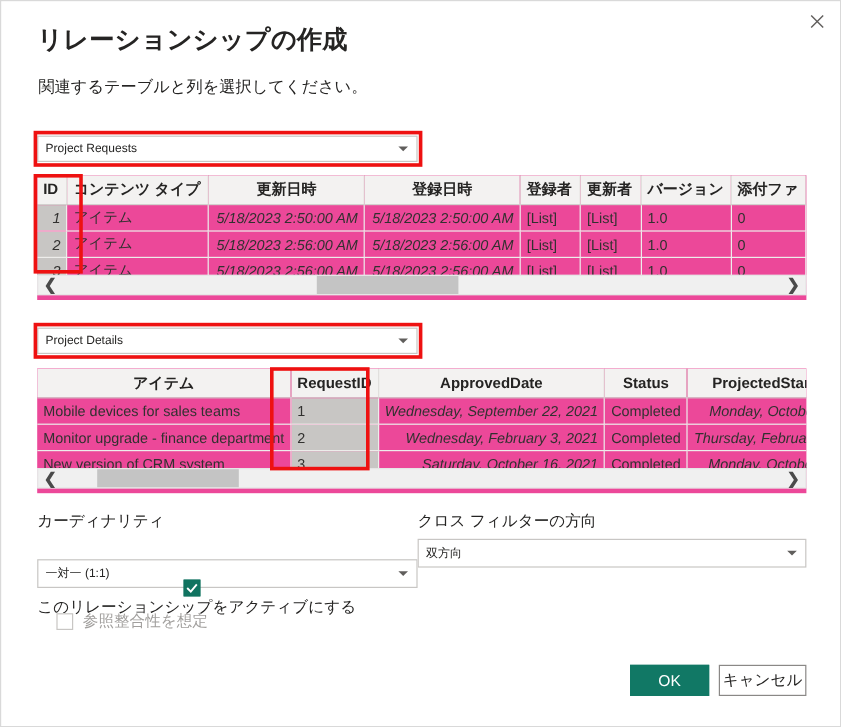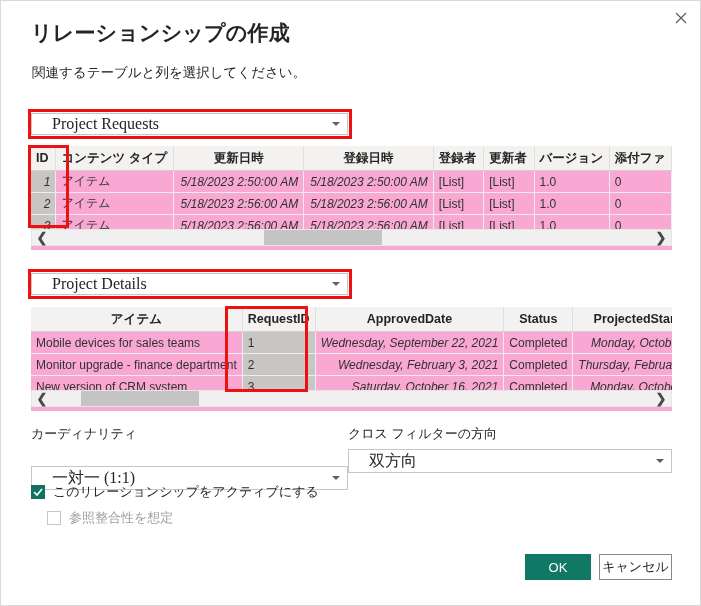--- a/index.html
+++ b/index.html
@@ -68,26 +68,25 @@
     position: absolute;
     box-sizing: border-box;
     background: #ffffff;
     border: 1px solid #c8c6c4;
     display: flex;
     align-items: center;
     cursor: pointer;
   }
   .combo .combo-text {
     flex: 1 1 auto;
-    padding-left: 20px;
-    font-size: 16px;
-    color: #252423;
-    white-space: nowrap;
-    overflow: hidden;
-    font-family: Liberation Serif, serif;
+    padding-left: 6px;
+    font-size: 10px;
+    color: #252423;
+    white-space: nowrap;
+    overflow: hidden;
   }
   .combo .caret {
     width: 22px;
     flex: 0 0 22px;
     display: flex;
     align-items: center;
     justify-content: center;
   }
   .caret-glyph {
     width: 0; height: 0;
@@ -109,21 +108,21 @@
   }
   #annot-combo1 { left: 27px; top: 108px; width: 324px; height: 30px; }
   #annot-combo2 { left: 27px; top: 268px; width: 324px; height: 30px; }
   #annot-col1   { left: 27px; top: 144px; width: 41px;  height: 83px; }
   #annot-col2   { left: 224px; top: 305px; width: 83px; height: 86px; }
 
   
   .grid-wrap {
     position: absolute;
     overflow: hidden;
-    background: #f9a8d4;
+    background: #ec4899;
   }
   #grid1 { left: 30px; top: 145px; width: 641px; height: 104px; }
   #grid2 { left: 30px; top: 306px; width: 641px; height: 104px; }
 
   table.preview {
     border-collapse: collapse;
     table-layout: fixed;
     font-size: 12px;
     color: #323130;
   }
@@ -208,21 +207,21 @@
   #card-combo { left: 30px;  top: 465px; width: 317px; height: 24px; }
   #cfd-combo  { left: 347px; top: 448px; width: 324px; height: 24px; }
 
   
   .check-row {
     position: absolute;
     display: flex;
     align-items: center;
     cursor: pointer;
   }
-  #chk-active   { left: 30px; top: 482px; }
+  #chk-active   { left: 30px; top: 482px; flex-direction: column; }
   #chk-integrity{ left: 46px; top: 508px; cursor: default; }
   .box {
     width: 14px;
     height: 14px;
     box-sizing: border-box;
     flex: 0 0 14px;
     margin-right: 8px;
     display: flex;
     align-items: center;
     justify-content: center;

